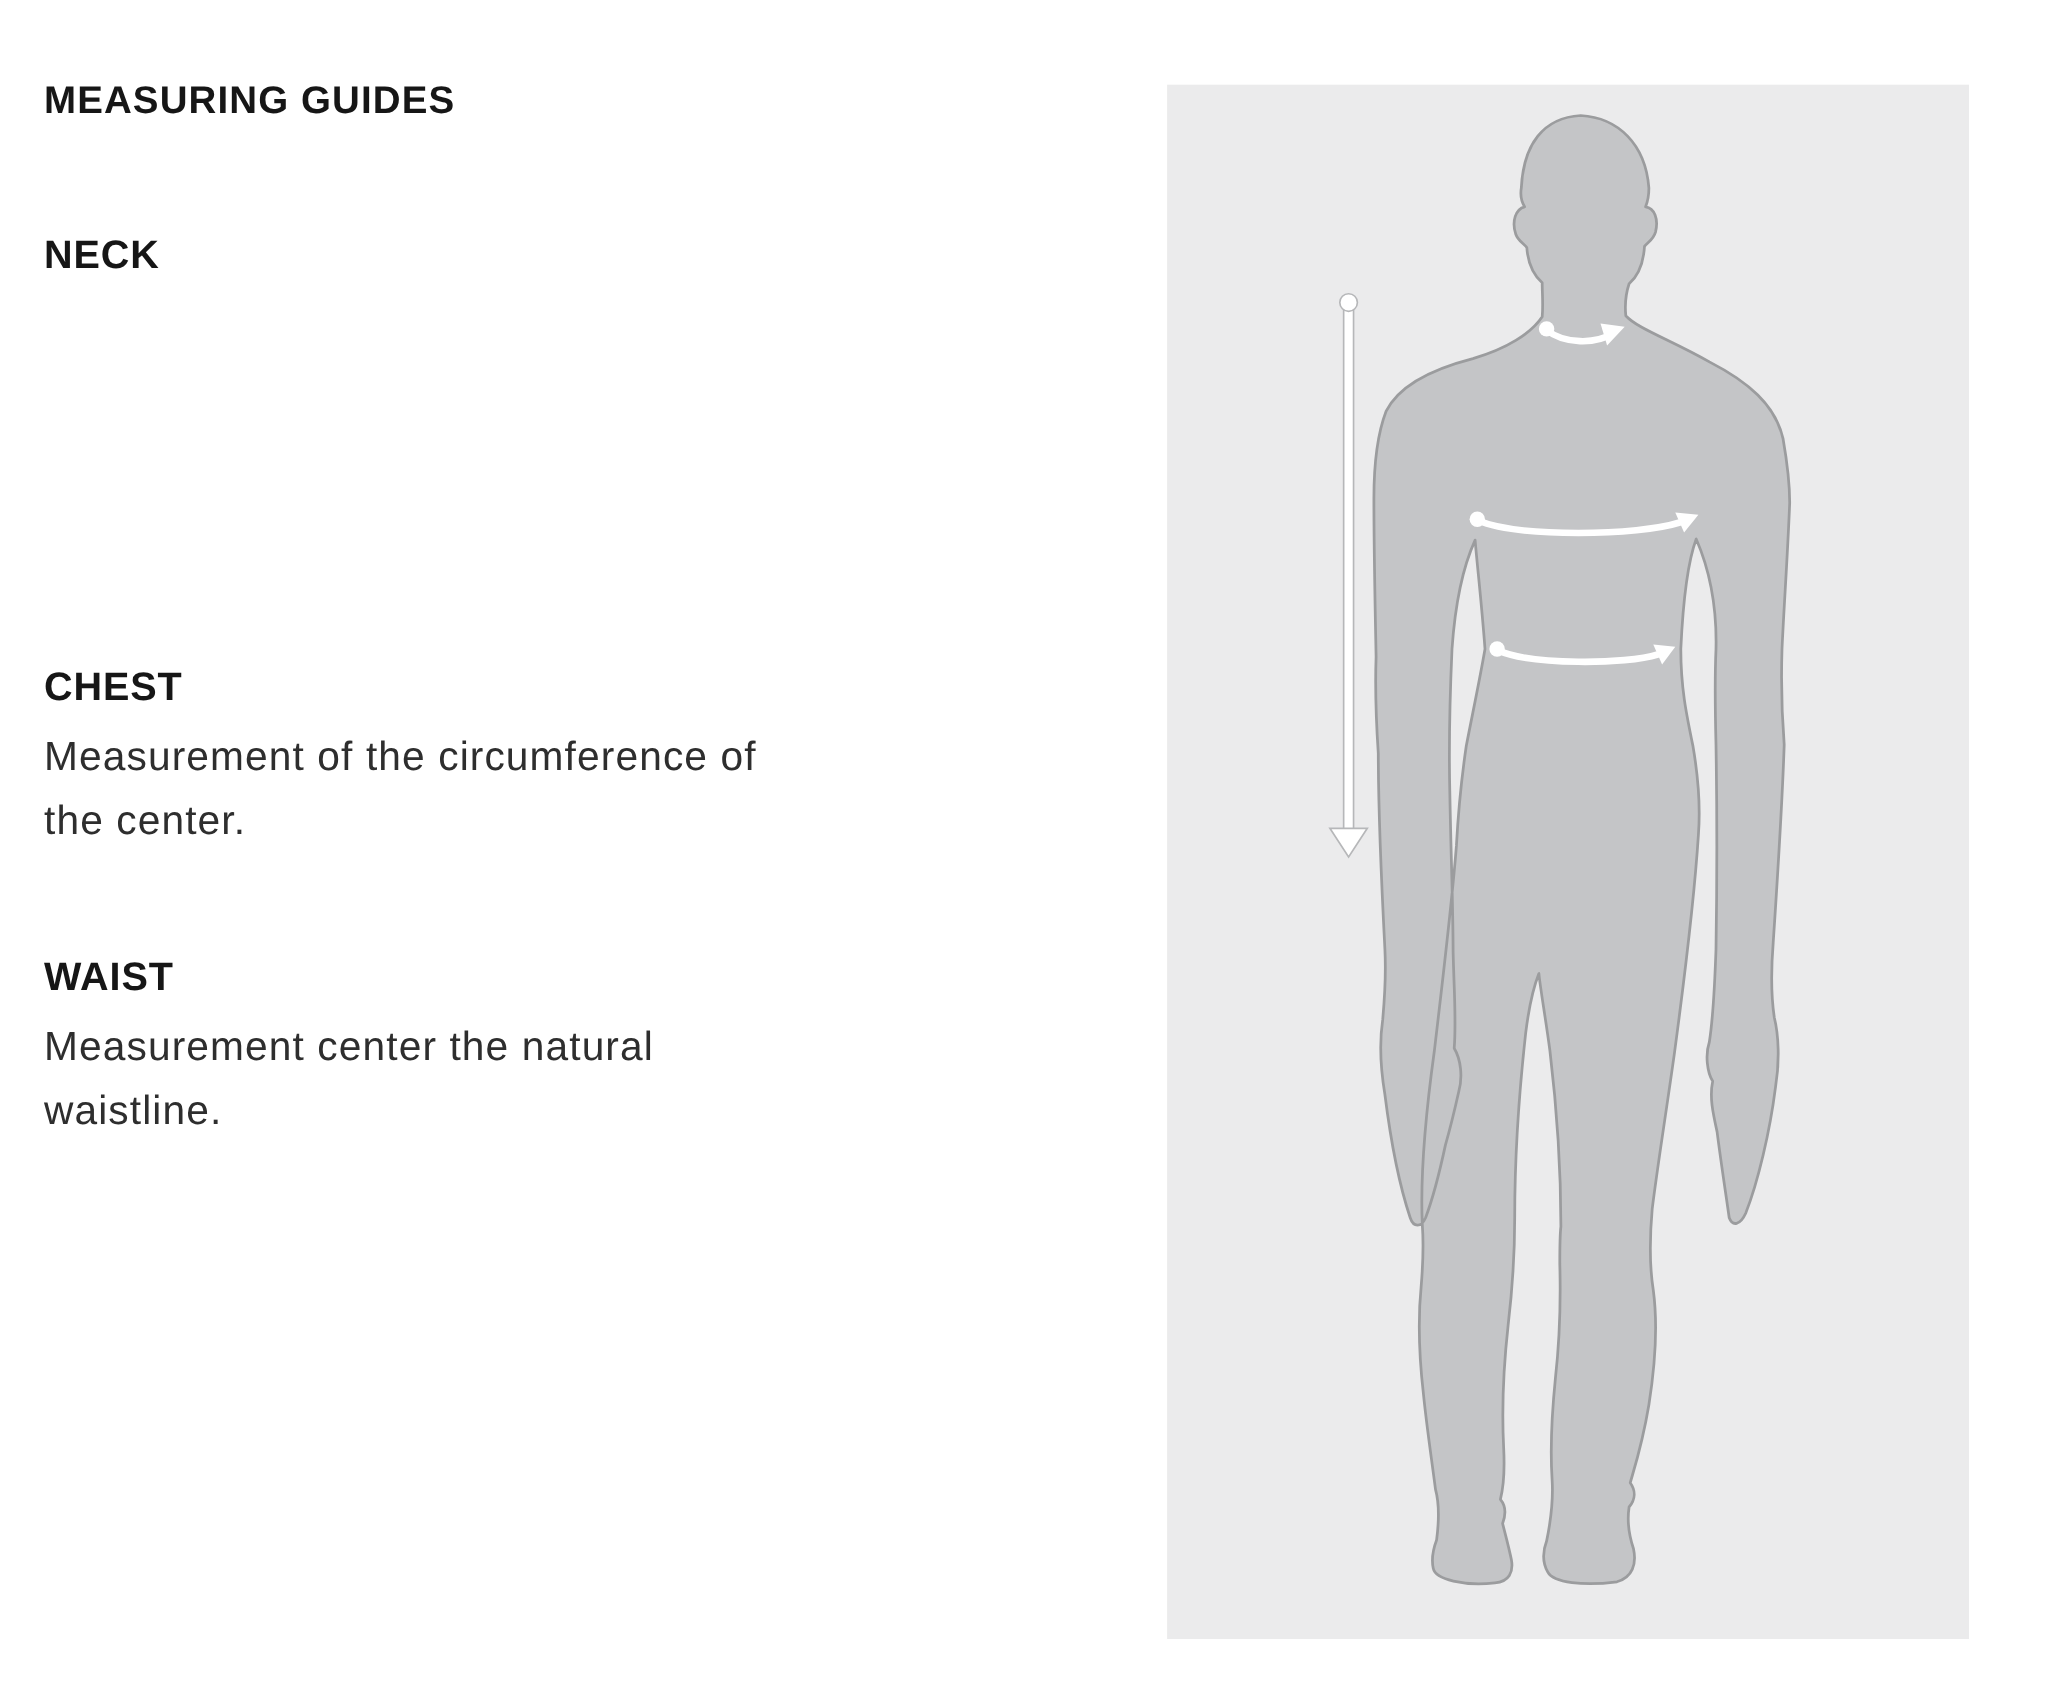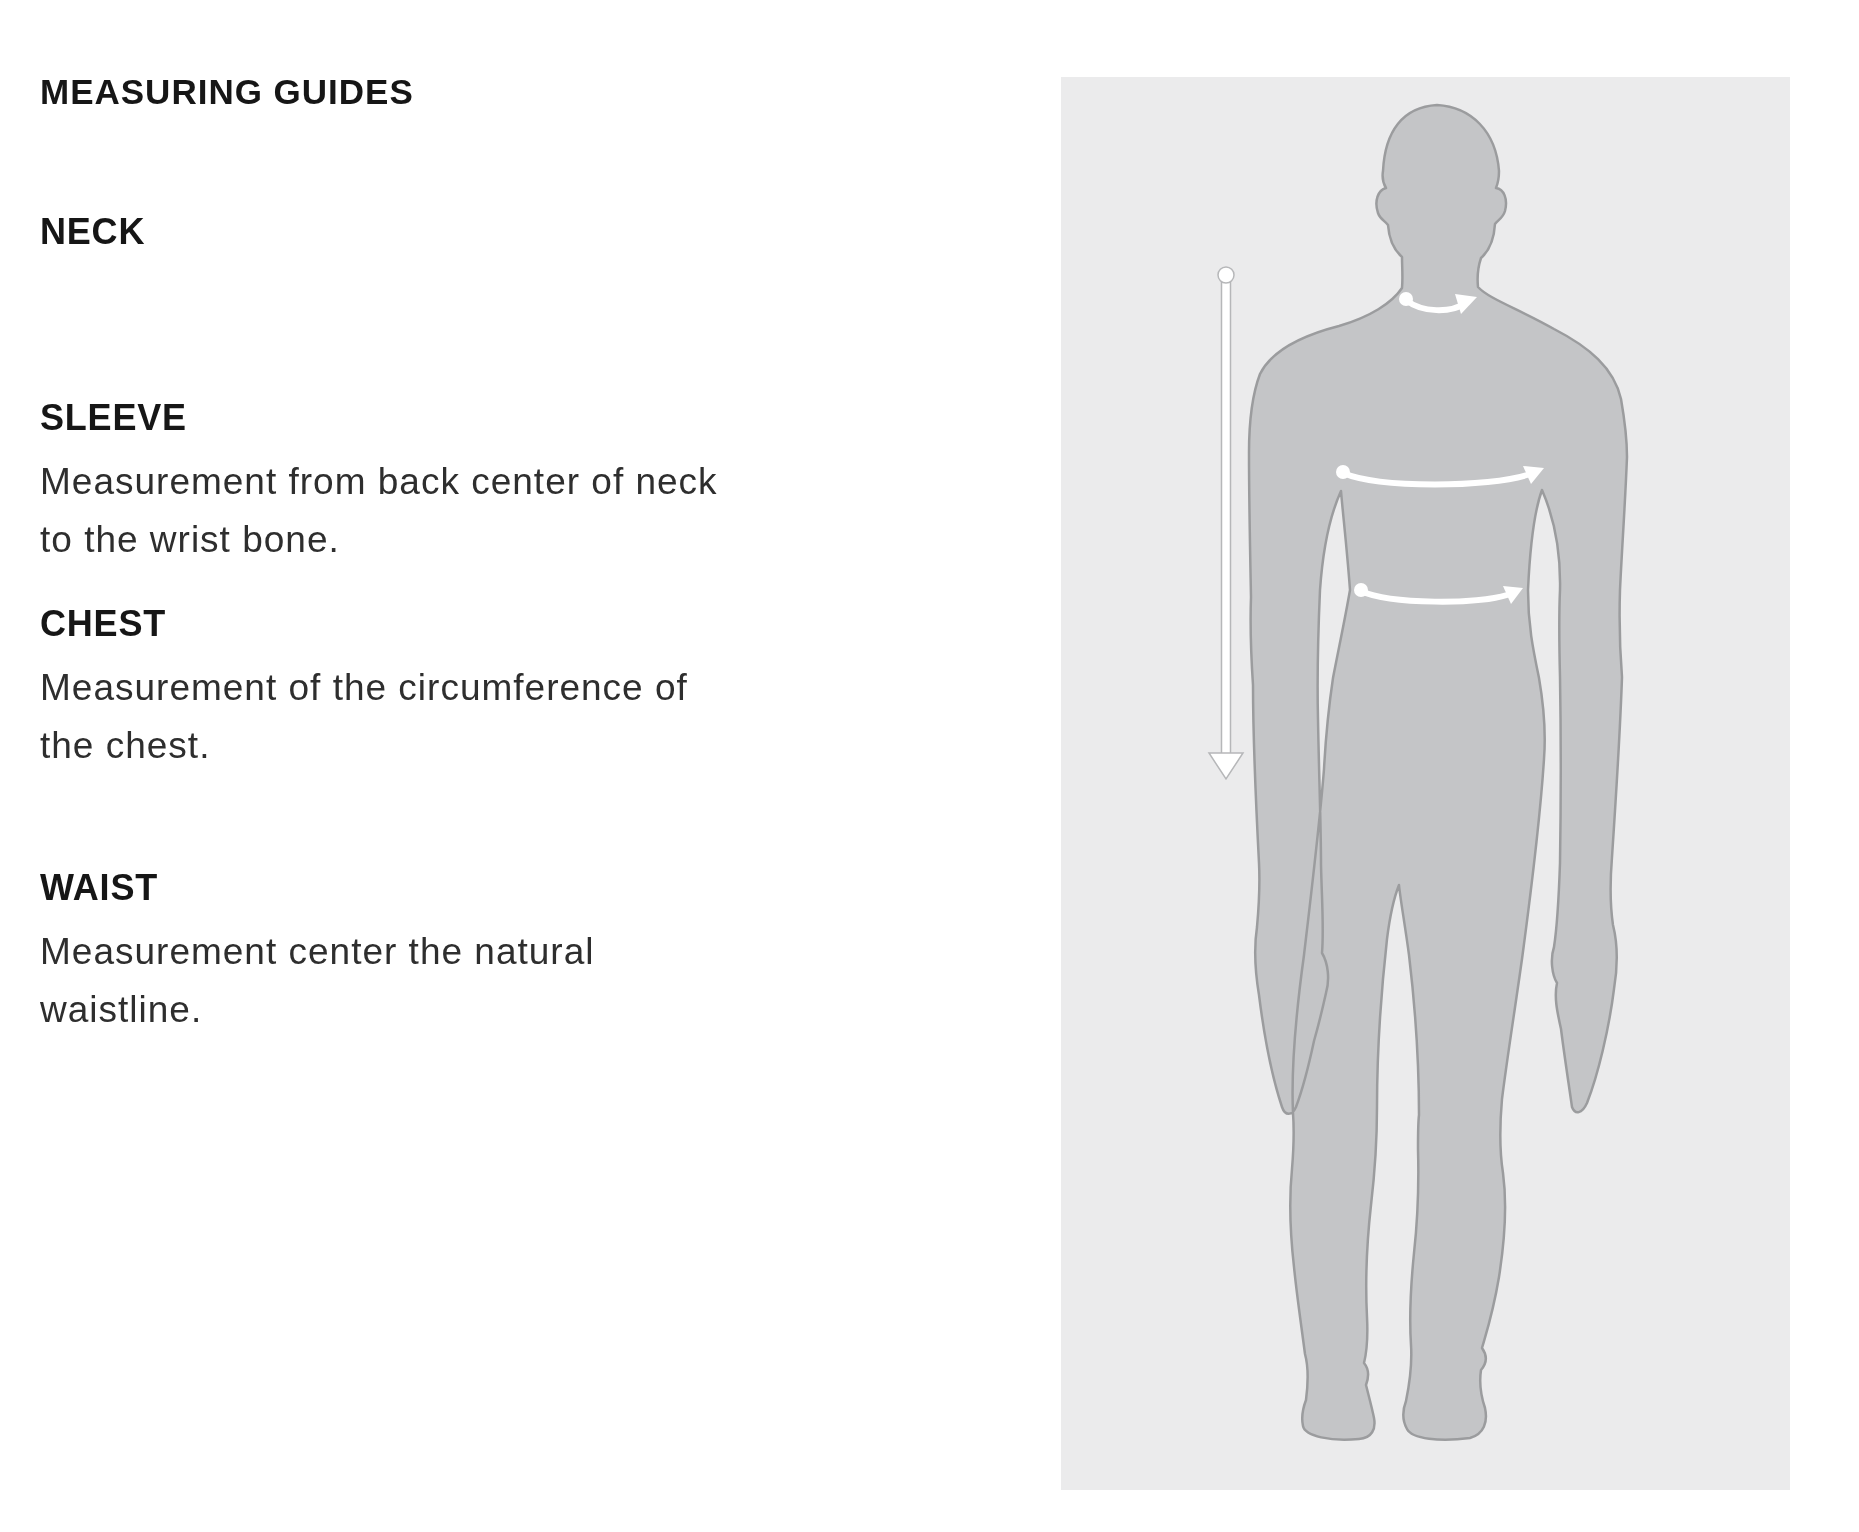--- a/index.html
+++ b/index.html
@@ -19,30 +19,25 @@
 <body>
 
 <div class="page">
 
   <h1 class="title" style="top:70px">MEASURING GUIDES</h1>
 
   <section class="sec" style="top:210px">
     <h2>NECK</h2>
   </section>
 
-  <section class="sec" style="top:396px">
-    <h2>SLEEVE</h2>
-    <p>Measurement from back center of neck</p>
-    <p style="margin-top:0">to the wrist bone.</p>
-  </section>
 
   <section class="sec" style="top:602px">
     <h2>CHEST</h2>
     <p>Measurement of the circumference of</p>
-    <p style="margin-top:0">the chest.</p>
+    <p style="margin-top:0">the center.</p>
   </section>
 
   <section class="sec" style="top:866px">
     <h2>WAIST</h2>
     <p>Measurement center the natural</p>
     <p style="margin-top:0">waistline.</p>
   </section>
 
   <div class="figure-panel">
     <svg viewBox="0 0 729 1413" xmlns="http://www.w3.org/2000/svg">

